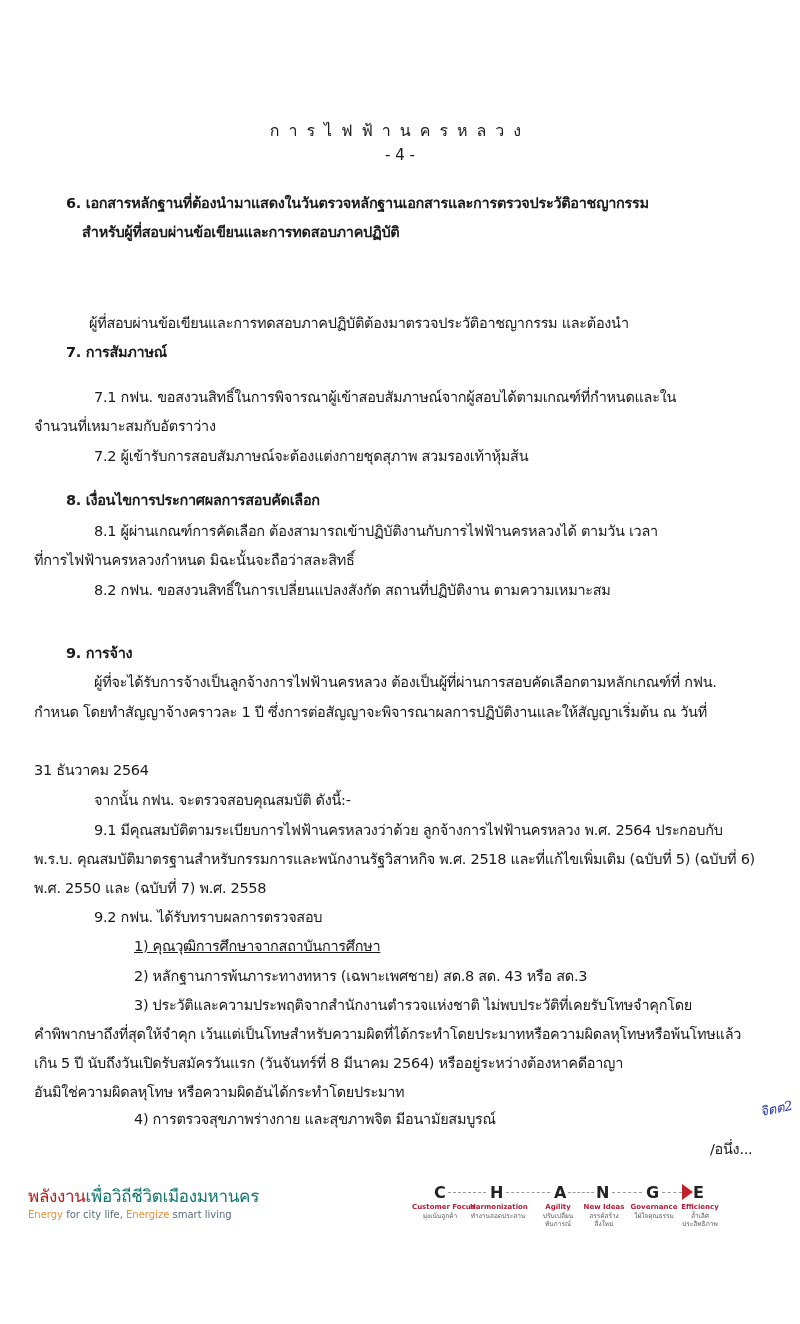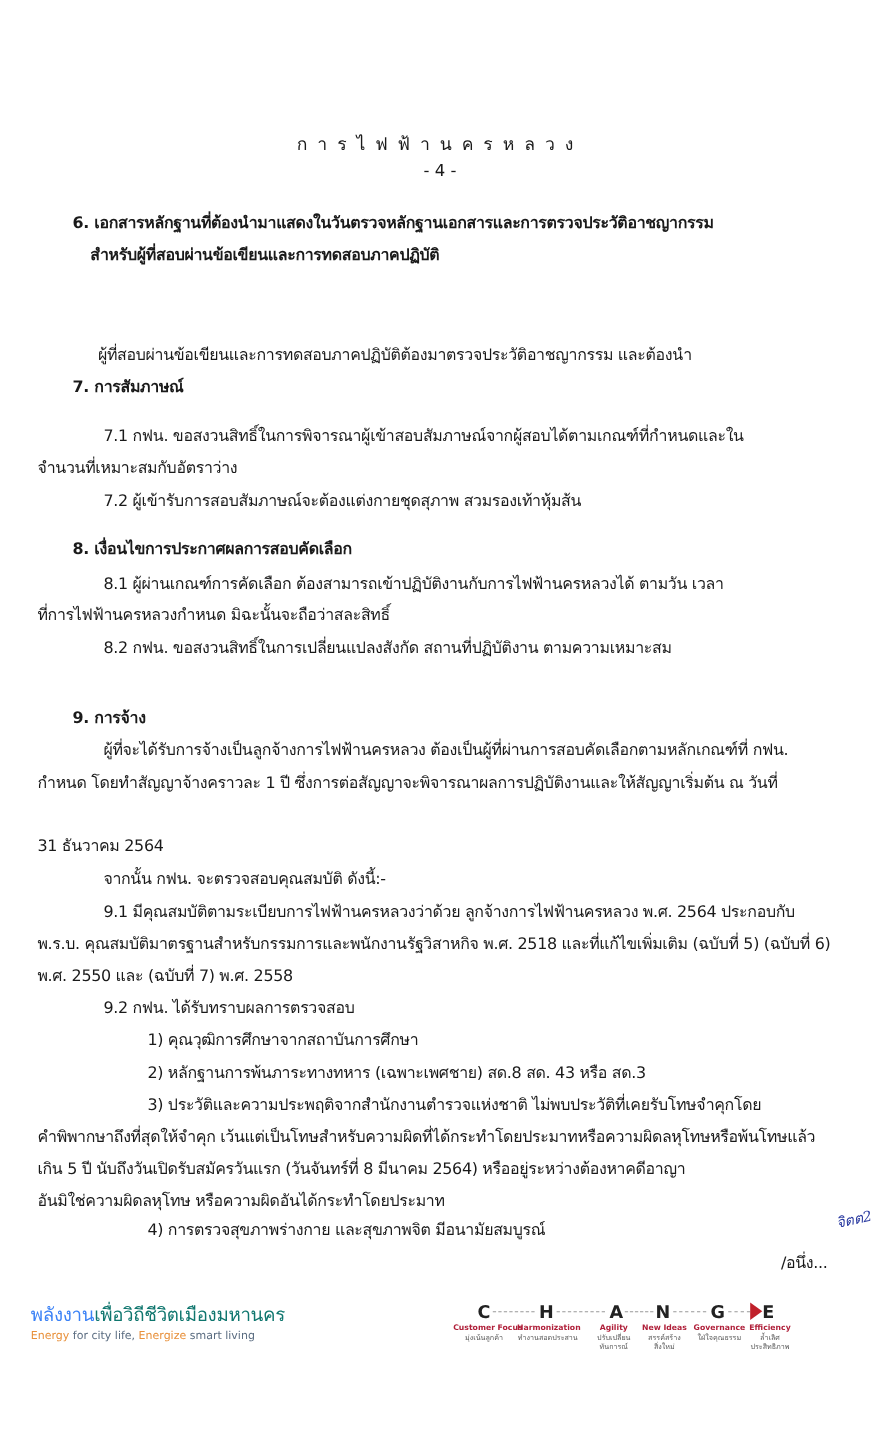--- a/index.html
+++ b/index.html
@@ -8,21 +8,21 @@
       font-family: "DejaVu Sans", sans-serif; color: #1a1a1a;
     }
     .page { position: absolute; left: 0; top: 0; width: 800px; height: 1324px; }
     .line { position: absolute; white-space: nowrap; font-size: 14.5px; line-height: 20px; letter-spacing: -0.3px; }
     .bold { font-weight: bold; }
     .org-title { position: absolute; top: 118px; left: 0; width: 800px; text-align: center; font-size: 16px; letter-spacing: 9px; }
     .page-num { position: absolute; top: 146px; left: 0; width: 800px; text-align: center; font-size: 15px; }
     .handwritten { position: absolute; left: 760px; top: 1098px; font-family: "DejaVu Serif", serif; font-style: italic; color: #2a3aa0; font-size: 13px; transform: rotate(-12deg); }
     .footer-left { position: absolute; left: 28px; top: 1186px; }
     .slogan-th { font-size: 17px; line-height: 20px; letter-spacing: -0.3px; }
-    .slogan-th .accent { color: #3b82f6; }
+    .slogan-th .accent { color: #b91c1c; }
     .slogan-th .rest { color: #0f766e; }
     .slogan-en { font-size: 10px; line-height: 14px; margin-top: 2px; color: #5a6c80; }
     .slogan-en .orange { color: #e8903a; }
     .change { position: absolute; left: 420px; top: 1183px; width: 330px; height: 60px; }
     .letter { position: absolute; top: 0; font-size: 16px; font-weight: bold; color: #222; }
     .dash { position: absolute; top: 9px; border-top: 1px dashed #999; height: 0; }
     .arrow { position: absolute; top: 1px; width: 0; height: 0; border-top: 8px solid transparent; border-bottom: 8px solid transparent; border-left: 11px solid #c0202a; }
     .cap { position: absolute; top: 20px; font-size: 7px; color: #b0203a; font-weight: bold; text-align: center; white-space: nowrap; }
     .sub { position: absolute; top: 29px; font-size: 6.5px; color: #555; text-align: center; line-height: 8px; white-space: normal; }
   </style>
@@ -50,21 +50,21 @@
 
   <div class="line bold" style="top:643px;left:66px;">9. การจ้าง</div>
   <div class="line" style="top:672px;left:94px;">ผู้ที่จะได้รับการจ้างเป็นลูกจ้างการไฟฟ้านครหลวง ต้องเป็นผู้ที่ผ่านการสอบคัดเลือกตามหลักเกณฑ์ที่ กฟน.</div>
   <div class="line" style="top:702px;left:34px;">กำหนด โดยทำสัญญาจ้างคราวละ 1 ปี ซึ่งการต่อสัญญาจะพิจารณาผลการปฏิบัติงานและให้สัญญาเริ่มต้น ณ วันที่</div>
   <div class="line" style="top:760px;left:34px;">31 ธันวาคม 2564</div>
   <div class="line" style="top:790px;left:94px;">จากนั้น กฟน. จะตรวจสอบคุณสมบัติ ดังนี้:-</div>
   <div class="line" style="top:820px;left:94px;">9.1  มีคุณสมบัติตามระเบียบการไฟฟ้านครหลวงว่าด้วย ลูกจ้างการไฟฟ้านครหลวง พ.ศ. 2564 ประกอบกับ</div>
   <div class="line" style="top:849px;left:34px;">พ.ร.บ. คุณสมบัติมาตรฐานสำหรับกรรมการและพนักงานรัฐวิสาหกิจ พ.ศ. 2518 และที่แก้ไขเพิ่มเติม (ฉบับที่ 5) (ฉบับที่ 6)</div>
   <div class="line" style="top:878px;left:34px;">พ.ศ. 2550 และ (ฉบับที่ 7) พ.ศ. 2558</div>
   <div class="line" style="top:907px;left:94px;">9.2  กฟน. ได้รับทราบผลการตรวจสอบ</div>
-  <div class="line" style="top:936px;left:134px;">1)  คุณวุฒิการศึกษาจากสถาบันการศึกษา</div>
+  <div class="line" style="top:936px;left:134px;text-decoration:underline;">1)  คุณวุฒิการศึกษาจากสถาบันการศึกษา</div>
   <div class="line" style="top:966px;left:134px;">2)  หลักฐานการพ้นภาระทางทหาร (เฉพาะเพศชาย) สด.8 สด. 43 หรือ สด.3</div>
   <div class="line" style="top:995px;left:134px;">3)  ประวัติและความประพฤติจากสำนักงานตำรวจแห่งชาติ ไม่พบประวัติที่เคยรับโทษจำคุกโดย</div>
   <div class="line" style="top:1024px;left:34px;">คำพิพากษาถึงที่สุดให้จำคุก เว้นแต่เป็นโทษสำหรับความผิดที่ได้กระทำโดยประมาทหรือความผิดลหุโทษหรือพ้นโทษแล้ว</div>
   <div class="line" style="top:1053px;left:34px;">เกิน 5 ปี นับถึงวันเปิดรับสมัครวันแรก (วันจันทร์ที่ 8 มีนาคม 2564) หรืออยู่ระหว่างต้องหาคดีอาญา</div>
   <div class="line" style="top:1082px;left:34px;">อันมิใช่ความผิดลหุโทษ หรือความผิดอันได้กระทำโดยประมาท</div>
   <div class="line" style="top:1109px;left:134px;">4)  การตรวจสุขภาพร่างกาย และสุขภาพจิต มีอนามัยสมบูรณ์</div>
 
   <div class="handwritten">จิตต2</div>
   <div class="line" style="top:1139px;left:710px;">/อนึ่ง...</div>
 

